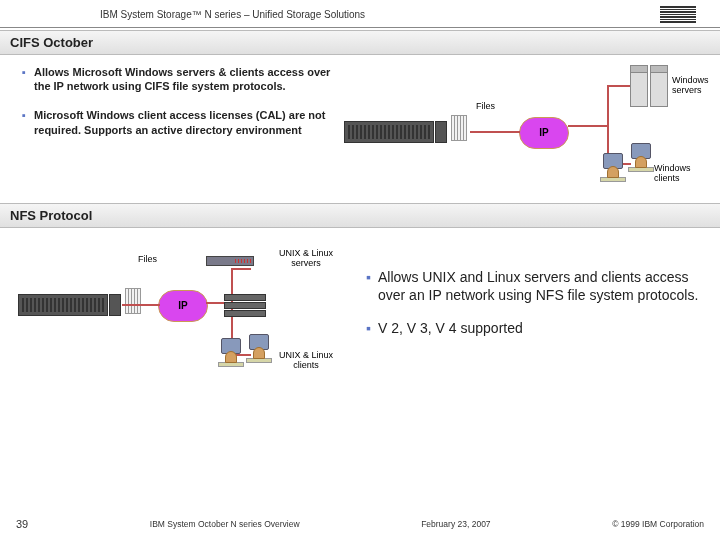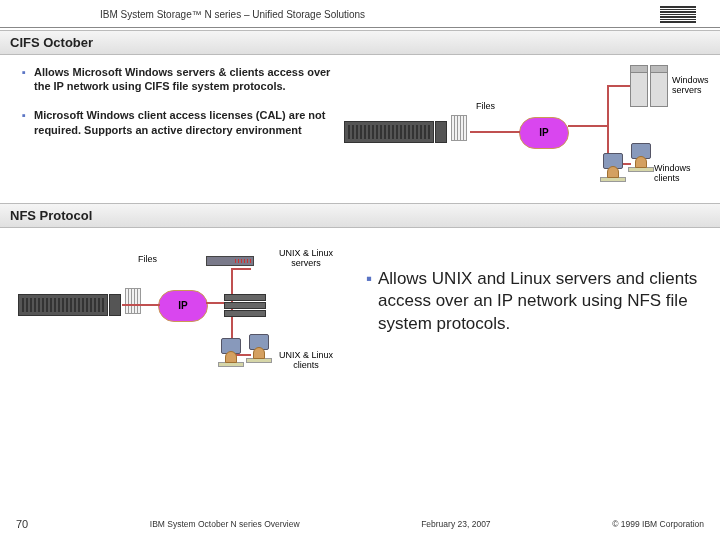--- a/index.html
+++ b/index.html
@@ -95,21 +95,21 @@
     padding: 10px 18px 6px 18px;
     gap: 8px;
   }
   .diagram-lower {
     width: 340px;
     position:relative;
     height: 150px;
   }
   .bullets-right {
     flex:1;
-    font-size:17px;
+    font-size:14px;
     line-height:1.35;
     color:#222;
     padding-top:30px;
   }
   .bullets-right li { list-style:none; position:relative; padding-left:12px; margin-bottom:14px; }
   .bullets-right li::before { content:'▪'; position:absolute; left:0; top:0; color:#5a74c4; }
   .footer {
     position:absolute;
     bottom:0; left:0; right:0;
     display:flex;
@@ -233,21 +233,22 @@
         <div class="desk"></div>
     </div>
     <div class="client-pc" style="left:228px; top:96px;">
       <div class="monitor"></div>
         <div class="person"></div>
         <div class="desk"></div>
     </div>
   </div>
   <ul class="bullets-right">
     <li>Allows UNIX and Linux servers and clients access over an IP network using NFS file system protocols.</li>
+    <li>V 2, V 3, V 4 supported</li>
   </ul>
 </div>
 
 <div class="footer">
-  <span class="num">70</span>
+  <span class="num">39</span>
   <span>IBM System October N series Overview</span>
   <span>February 23, 2007</span>
   <span>© 1999 IBM Corporation</span>
 </div>
 
 </body></html>

